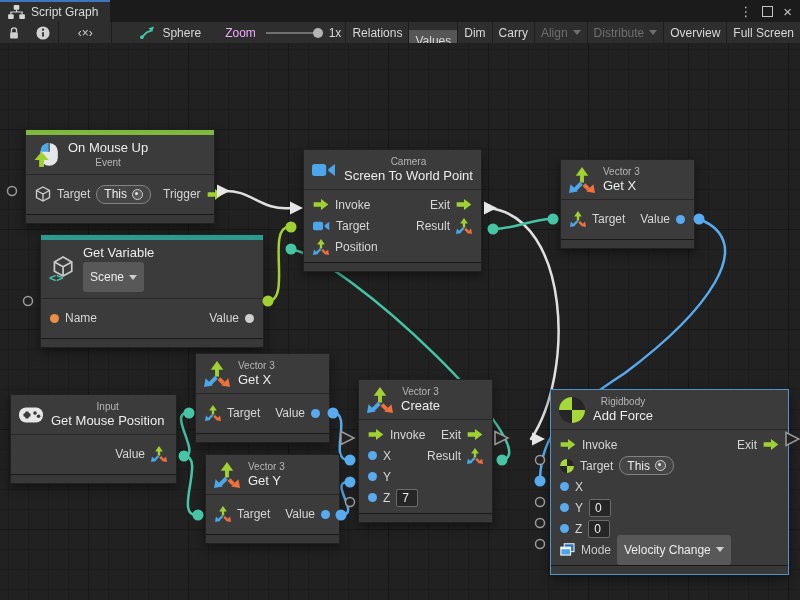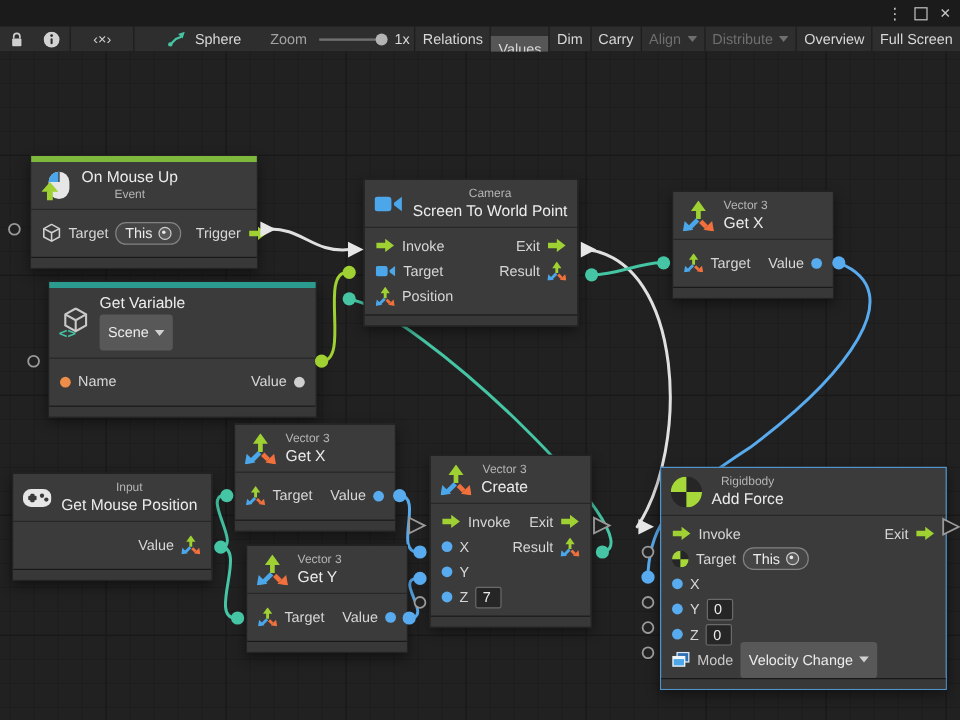--- a/index.html
+++ b/index.html
@@ -148,20 +148,26 @@
       <path d="M2 12 L7 7 L12 5" stroke="#45c5a4" stroke-width="2" fill="none"></path>
       <circle cx="2" cy="12" r="2" fill="#45c5a4"></circle>
       <polygon points="15,0.5 9,2.5 13,6.5" fill="#45c5a4"></polygon>
     </symbol>
   </defs>
 </svg>
 
 <div class="app">
 
   <div class="tabbar">
+    <div class="tab">
+      <svg class="ricon" style="width:17px;height:14px">
+          <use href="#i-hier"></use>
+        </svg>
+      <span>Script Graph</span>
+    </div>
     <div class="winctl">
       <span>⋮</span>
       <span class="maxbox"></span>
       <span style="font-size:15px">×</span>
     </div>
   </div>
 
   <div class="toolbar">
     <div class="tbtn" style="width:24px;justify-content:center">
       <svg style="width:12px;height:14px">
@@ -177,21 +183,21 @@
     <div class="tbtn" style="width:62px;justify-content:center;color:#cfcfcf">
       <span>‹×›</span>
     </div>
     <div class="tsep"></div>
     <div class="tbtn" style="margin-left:22px;gap:7px">
       <svg style="width:15px;height:13px">
           <use href="#i-graph"></use>
         </svg>
       <span>Sphere</span>
     </div>
-    <div class="tbtn" style="margin-left:12px;color:#a3a3a3">Zoom</div>
+    <div class="tbtn" style="margin-left:12px;color:#f0abfc">Zoom</div>
     <div class="slider">
         <div class="knob"></div>
       </div>
     <div class="tbtn" style="padding:0 4px">1x</div>
     <div class="tsep" style="margin-left:auto"></div>
     <div class="tbtn">Relations</div>
     <div class="tsep"></div>
     <div class="tbtn on">Values</div>
     <div class="tsep"></div>
     <div class="tbtn">Dim</div>

